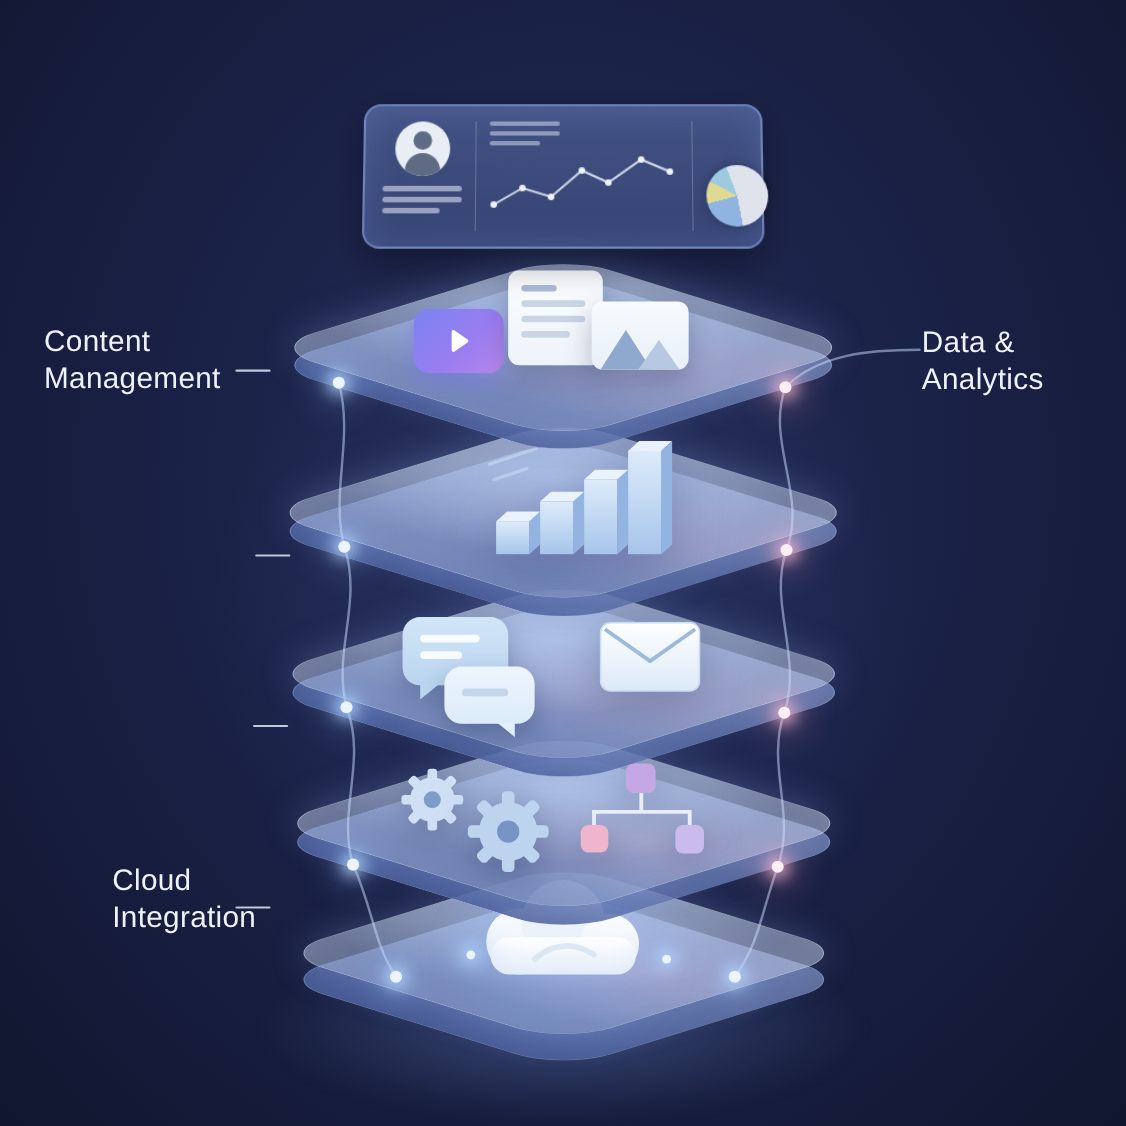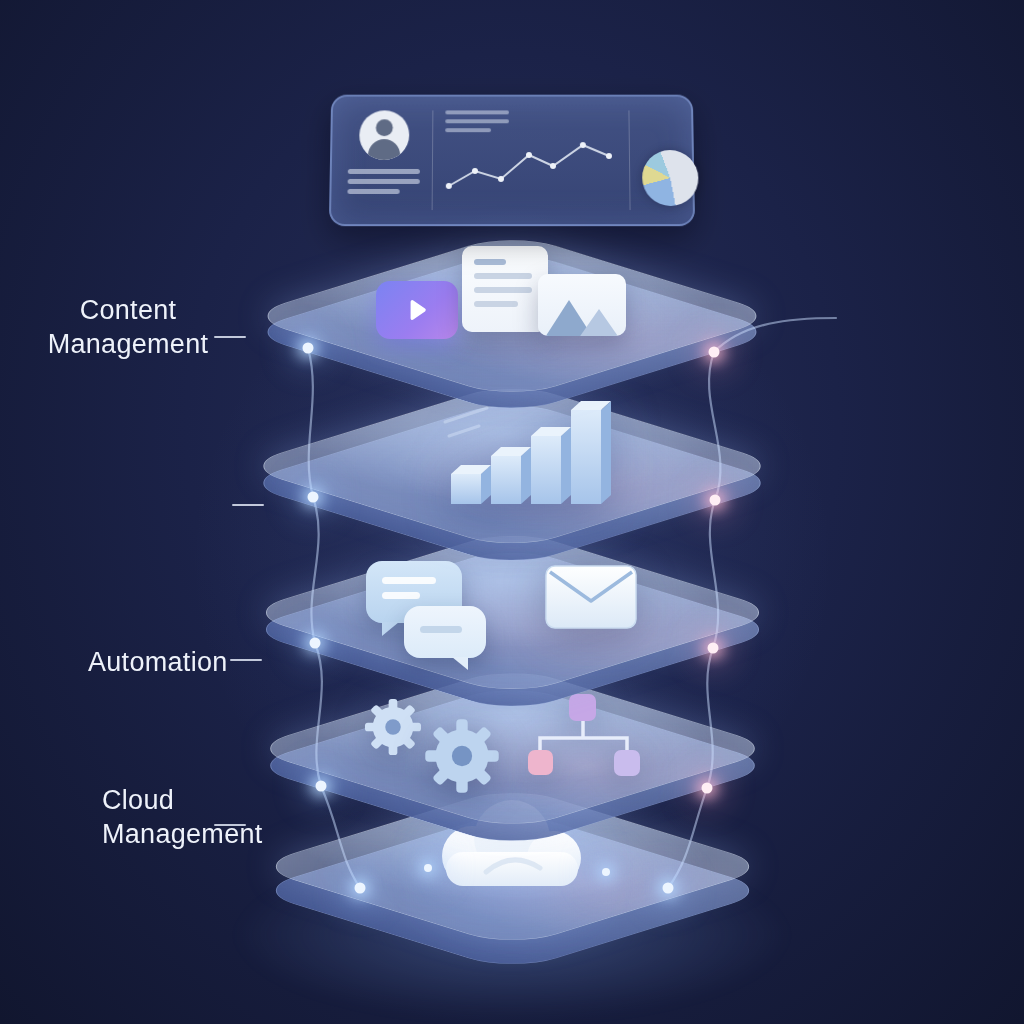--- a/index.html
+++ b/index.html
@@ -317,25 +317,25 @@
   <div class="dot pink" style="left:715px;top:500px"></div>
   <div class="dot" style="left:315px;top:643px"></div>
   <div class="dot pink" style="left:713px;top:648px"></div>
   <div class="dot" style="left:321px;top:786px"></div>
   <div class="dot pink" style="left:707px;top:788px"></div>
   <div class="dot" style="left:360px;top:888px"></div>
   <div class="dot" style="left:668px;top:888px"></div>
   <div class="dot small" style="left:428px;top:868px"></div>
   <div class="dot small" style="left:606px;top:872px"></div>
 
-  <div class="label" style="left:40px;top:293px;width:176px;text-align:center">Content Management</div>
+  <div class="label" style="left:40px;top:293px;width:176px;text-align:left">Content Management</div>
   <div class="tick" style="left:214px;top:336px"></div>
 
+  <div class="label" style="left:838px;top:294px;width:140px">Data &amp; Analytics</div>
 
   <div class="tick" style="left:232px;top:504px"></div>
 
-  <div class="label" style="left:88px;top:645px;white-space:nowrap">Automation</div>
   <div class="tick" style="left:230px;top:659px"></div>
 
-  <div class="label" style="left:102px;top:783px;width:152px">Cloud Management</div>
+  <div class="label" style="left:102px;top:783px;width:152px">Cloud Integration</div>
   <div class="tick" style="left:214px;top:824px"></div>
 
 </div>
 
 </body></html>

